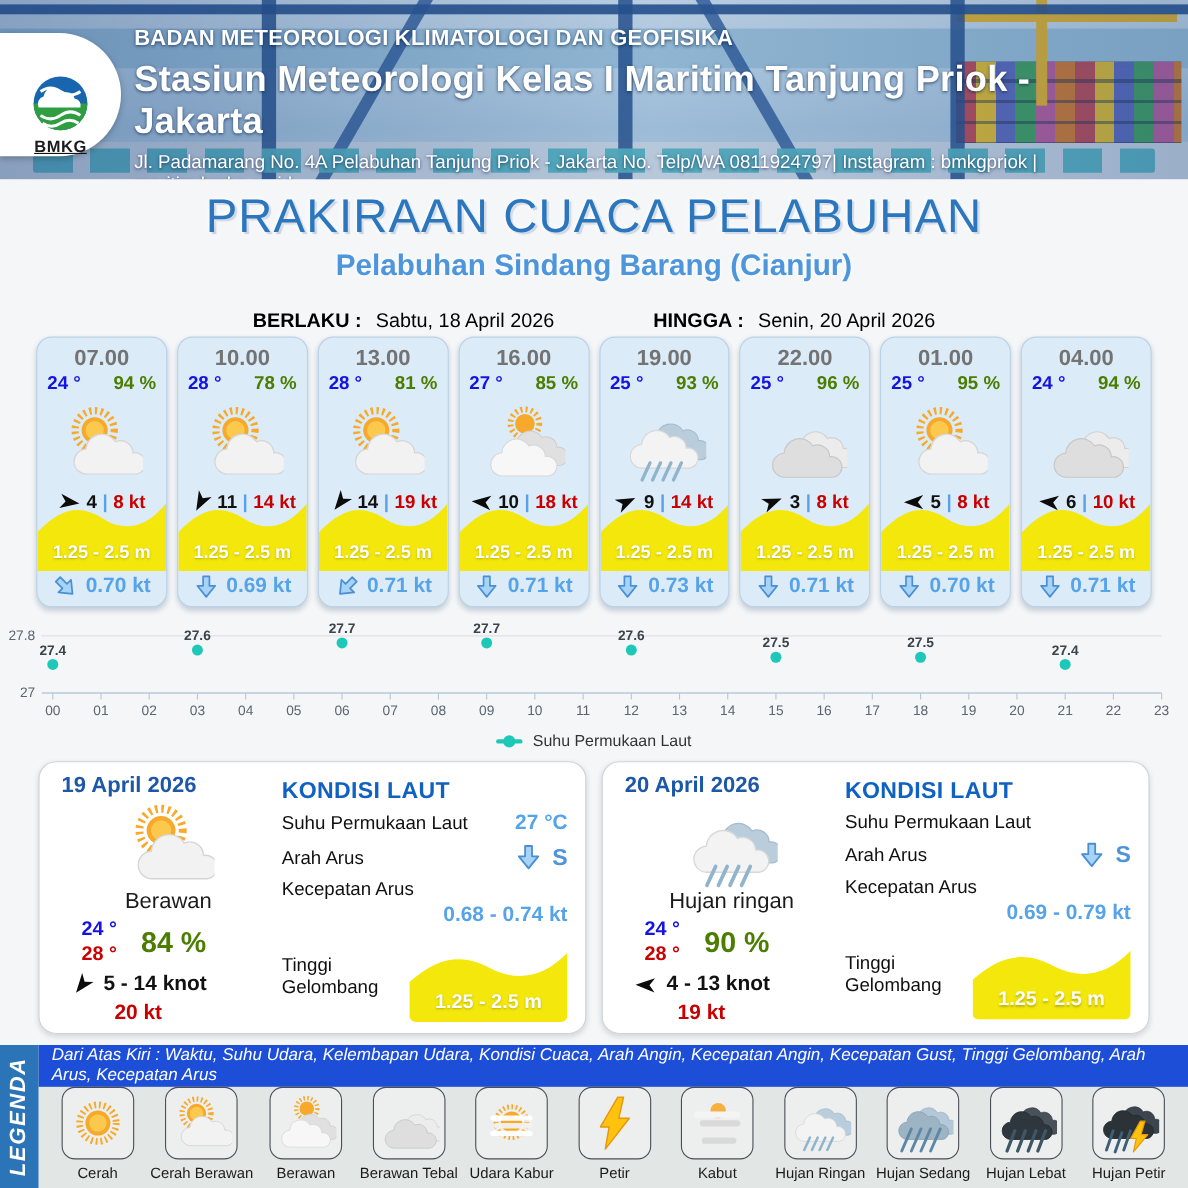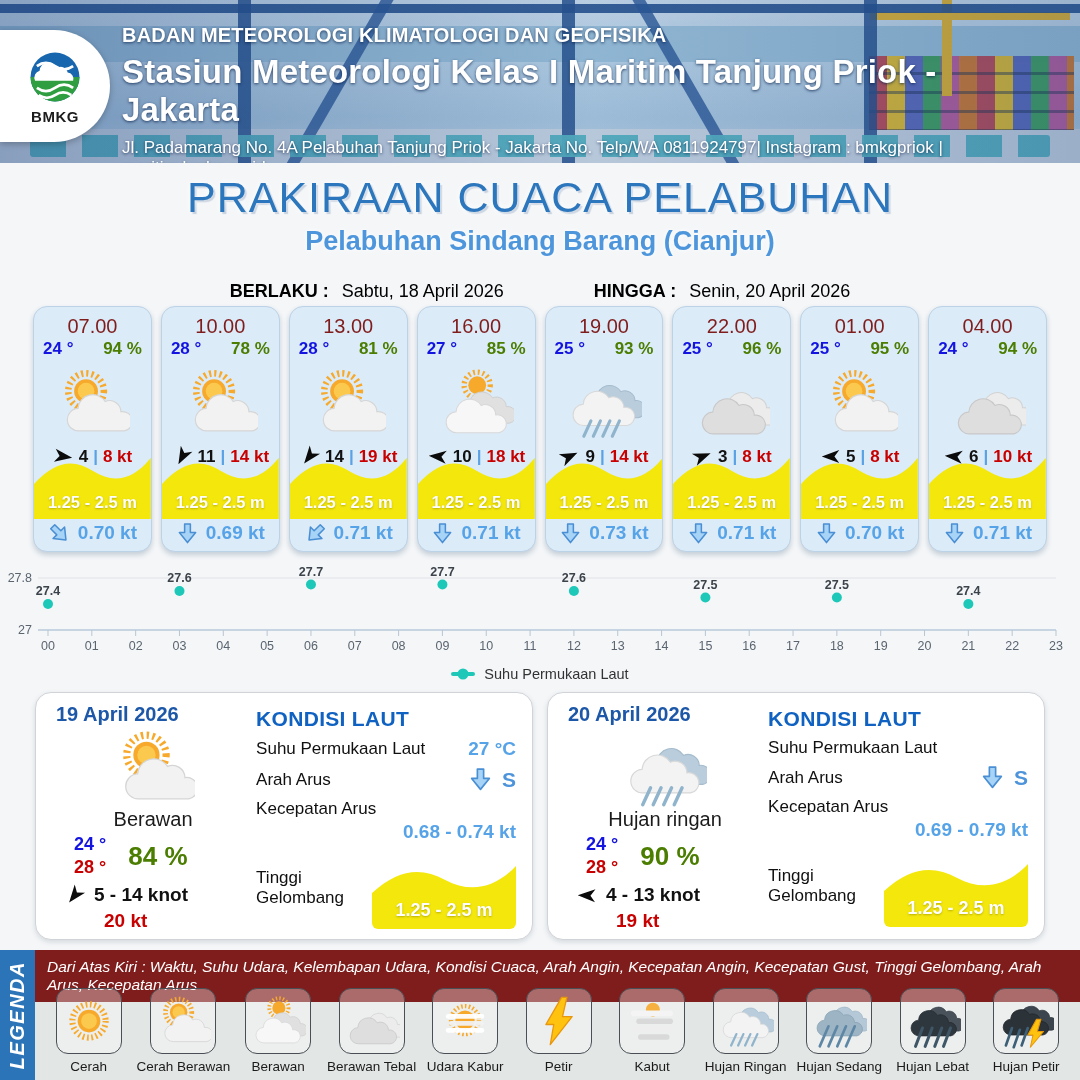--- a/index.html
+++ b/index.html
@@ -19,21 +19,21 @@
      background:repeating-linear-gradient(90deg,#c14953 0 18px,#e9c229 18px 36px,#5b6abf 36px 54px,#3fa45b 54px 72px,#bf5c9e 72px 90px,#d97b29 90px 108px);}
   .hero .containers:after{content:"";position:absolute;inset:0;
      background:repeating-linear-gradient(180deg,rgba(0,0,0,0) 0 16px,rgba(20,40,70,.45) 16px 19px);}
   .hero .crane-mast{position:absolute;right:128px;top:0;width:10px;height:96px;background:#e8b931;}
   .hero .crane-boom{position:absolute;right:10px;top:12px;width:200px;height:8px;background:#e8b931;}
   .hero .chairs{position:absolute;left:30px;right:30px;bottom:6px;height:22px;border-radius:3px;opacity:.95;
      background:repeating-linear-gradient(90deg,#57b6c4 0 36px,rgba(0,0,0,0) 36px 52px);}
   .hero .tint{position:absolute;inset:0;background:linear-gradient(90deg,rgba(25,60,120,.38),rgba(25,60,120,.12) 55%,rgba(25,60,120,.28));}
   .logo-pill{position:absolute;left:0;top:30px;width:110px;height:112px;background:#fff;
      border-radius:0 56px 56px 0;box-shadow:0 2px 6px rgba(0,0,0,.25);z-index:3;
-     display:flex;flex-direction:column;align-items:center;justify-content:center;gap:2px;}
+     display:flex;flex-direction:column;align-items:center;justify-content:flex-end;gap:2px;text-decoration:underline;}
   .logo-pill .bmkg-label{font-size:15px;font-weight:bold;color:#1c1c1c;letter-spacing:.5px;}
   .hero-text{position:absolute;left:122px;top:24px;right:26px;z-index:2;color:#fff;
      text-shadow:0 1px 3px rgba(5,30,70,.75);}
   .hero-text .l1{font-size:20px;font-weight:bold;letter-spacing:.2px;}
   .hero-text .l2{font-size:33px;font-weight:bold;margin-top:6px;letter-spacing:.2px;}
   .hero-text .l3{font-size:17px;margin-top:9px;font-weight:400;}
 
   
   .title-main{margin-top:10px;text-align:center;font-size:43px;font-weight:400;color:#2b76bc;letter-spacing:1px;
      text-shadow:0 0 6px #fff,2px 2px 1px rgba(30,70,130,.25);}
@@ -42,21 +42,21 @@
   .validity{display:flex;justify-content:center;gap:90px;margin-top:24px;font-size:18px;}
   .validity b{font-weight:bold;color:#000;}
   .validity span.v{margin-left:8px;color:#000;font-weight:400;}
   .date-label{margin:6px 0 0 35px;font-size:19px;font-weight:bold;color:#1c57a8;}
 
   
   #cards{display:flex;gap:9px;margin:4px 33px 0;}
   .fcard{flex:1;height:246px;background:#dcebf8;border:1px solid #bcd2e6;border-radius:14px;
      box-shadow:0 3px 5px rgba(60,90,120,.25);overflow:hidden;position:relative;
      display:flex;flex-direction:column;}
-  .fc-time{text-align:center;font-size:20px;font-weight:normal;color:#7f1d1d;margin-top:8px;}
+  .fc-time{text-align:center;font-size:20px;font-weight:bold;color:#737373;margin-top:8px;}
   .fc-th{display:flex;justify-content:space-between;padding:1px 9px 0;font-size:17px;font-weight:bold;}
   .fc-th .t{color:#1414e0;}
   .fc-th .h{color:#4a7d00;}
   .fc-icon{height:84px;display:flex;align-items:center;justify-content:center;margin-top:2px;}
   .fc-icon svg{width:86px;height:76px;}
   .fc-wind{display:flex;align-items:center;justify-content:center;gap:5px;font-size:17px;font-weight:bold;margin-top:1px;}
   .fc-wind .sep{color:#5aa2e5;}
   .fc-wind .gust{color:#c80000;}
   .wind-arrow{width:21px;height:21px;flex:none;}
   .fc-wave{position:absolute;left:0;right:0;bottom:32px;height:74px;}
@@ -107,21 +107,21 @@
   .gel-box svg{position:absolute;inset:0;width:100%;height:100%;}
   .gel-box .wv-txt{position:absolute;left:0;right:0;bottom:8px;text-align:center;color:#fff;
      font-size:18px;font-weight:bold;text-shadow:0 1px 2px rgba(120,110,0,.45);}
 
   
   .legend-sec{position:absolute;left:0;right:0;bottom:0;height:130px;background:#e2e6e5;}
   .legend-strip{position:absolute;left:0;top:0;bottom:0;width:35px;background:#2b74b8;z-index:2;
      display:flex;align-items:center;justify-content:center;}
   .legend-strip .vtxt{writing-mode:vertical-rl;transform:rotate(180deg);color:#fff;font-size:20px;
      font-weight:bold;font-style:italic;letter-spacing:1.5px;}
-  .legend-note{position:absolute;left:35px;right:0;top:0;height:52px;background:#7f1d1d;color:#fff;
+  .legend-note{position:absolute;left:35px;right:0;top:0;height:38px;background:#1d4ed8;color:#fff;
      display:flex;align-items:center;padding-left:12px;font-size:15.5px;font-style:italic;}
   .legend-items{position:absolute;left:35px;right:0;top:34px;bottom:0;display:flex;
      padding:4px 8px 2px;gap:2px;}
   .legend-item{flex:1;display:flex;flex-direction:column;align-items:center;justify-content:flex-start;}
   .legend-box{width:66px;height:66px;border:1.6px solid #4a4f55;border-radius:12px;background:rgba(255,255,255,.35);
      display:flex;align-items:center;justify-content:center;}
   .legend-box svg{width:56px;height:56px;}
   .legend-item .lab{margin-top:5px;font-size:13.5px;color:#1b1b1b;white-space:nowrap;}
 </style>
 </head>

